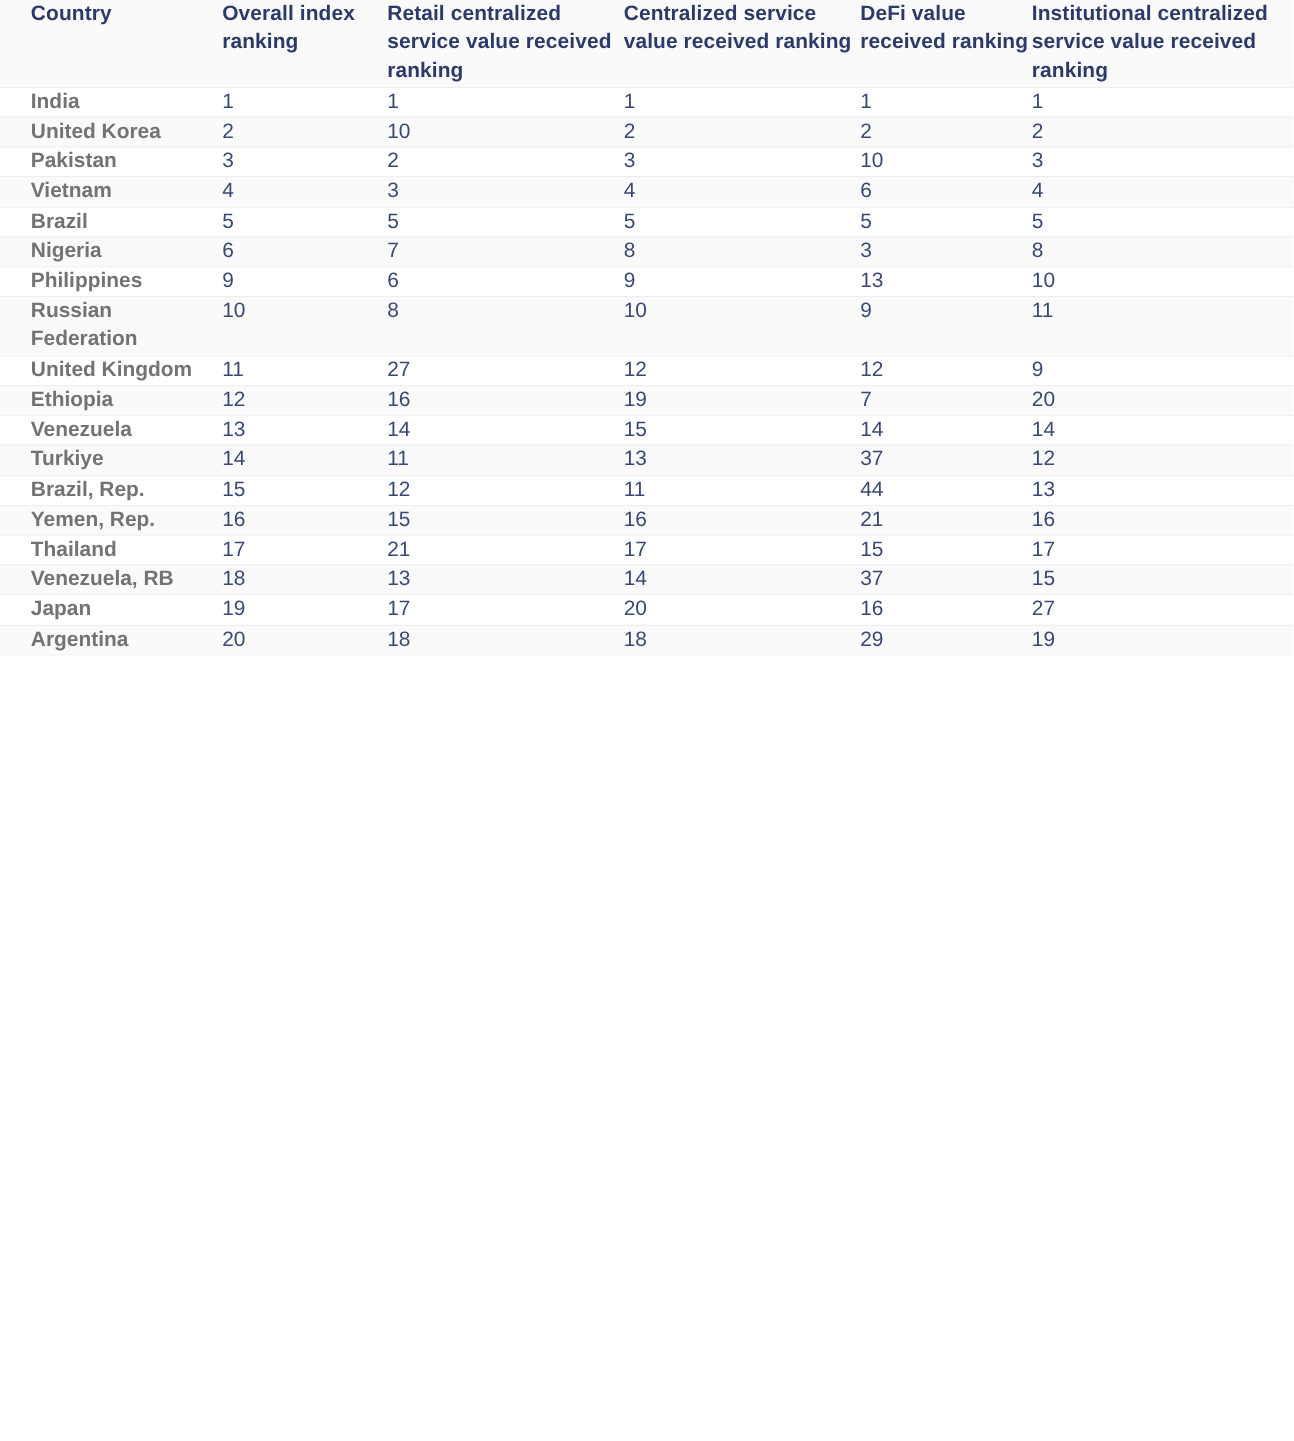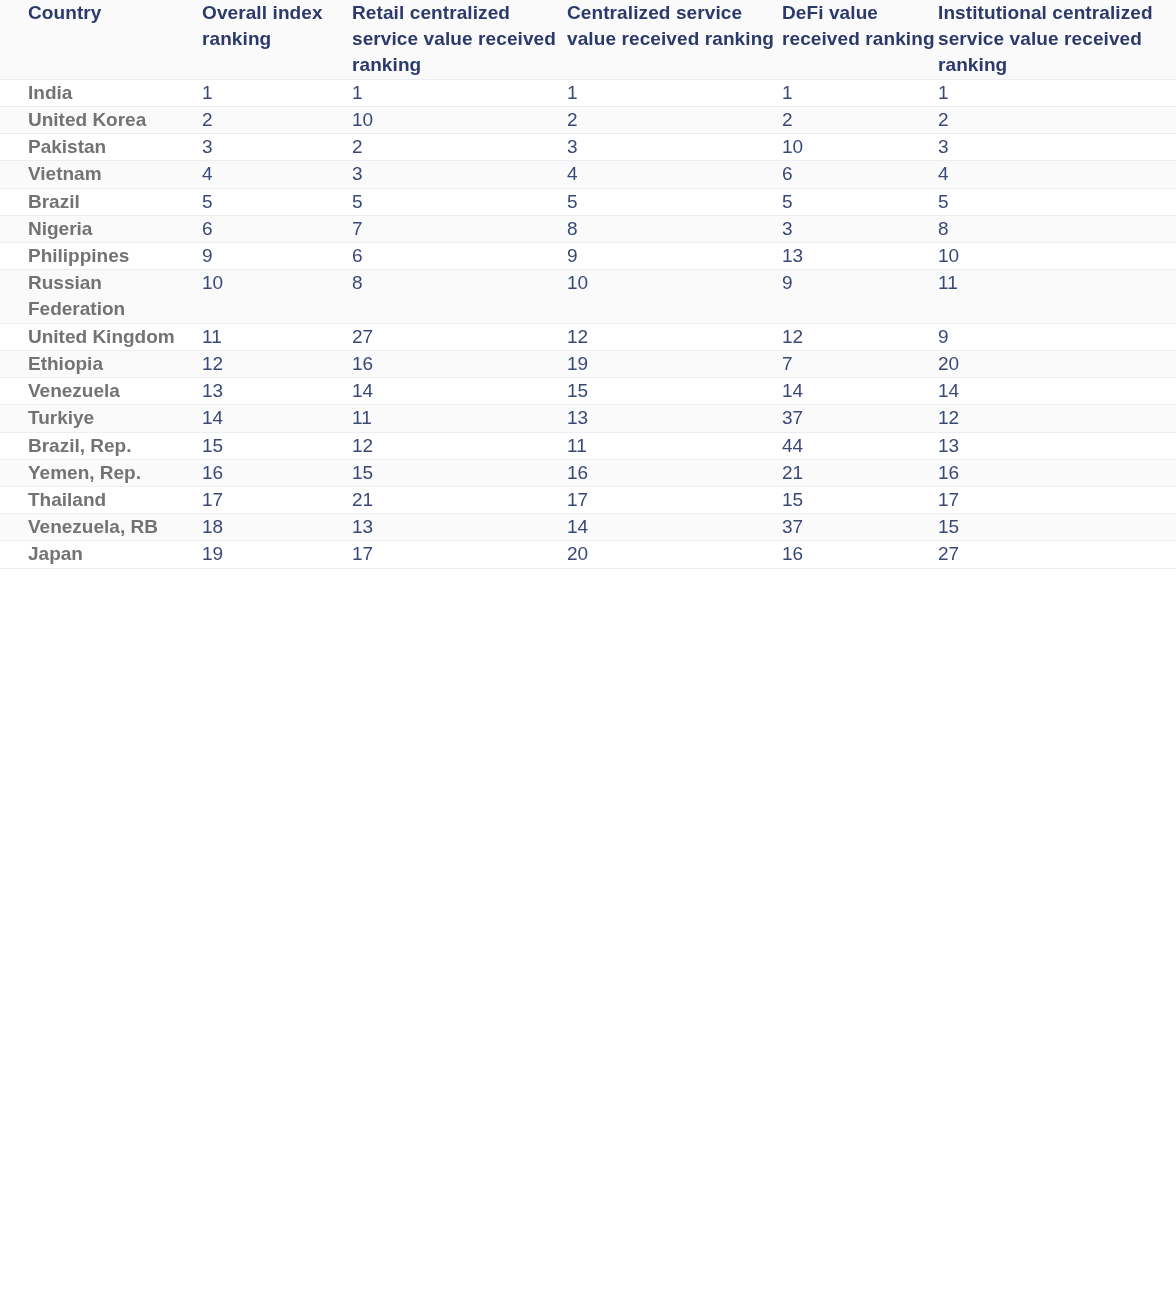--- a/index.html
+++ b/index.html
@@ -230,15 +230,23 @@
           <td class="value">15</td>
         </tr>
         <tr>
           <td class="country">Japan</td>
           <td class="value">19</td>
           <td class="value">17</td>
           <td class="value">20</td>
           <td class="value">16</td>
           <td class="value">27</td>
         </tr>
+        <tr>
+          <td class="country">Argentina</td>
+          <td class="value">20</td>
+          <td class="value">18</td>
+          <td class="value">18</td>
+          <td class="value">29</td>
+          <td class="value">19</td>
+        </tr>
       </tbody>
   </table>
 </div>
 
 </body></html>

